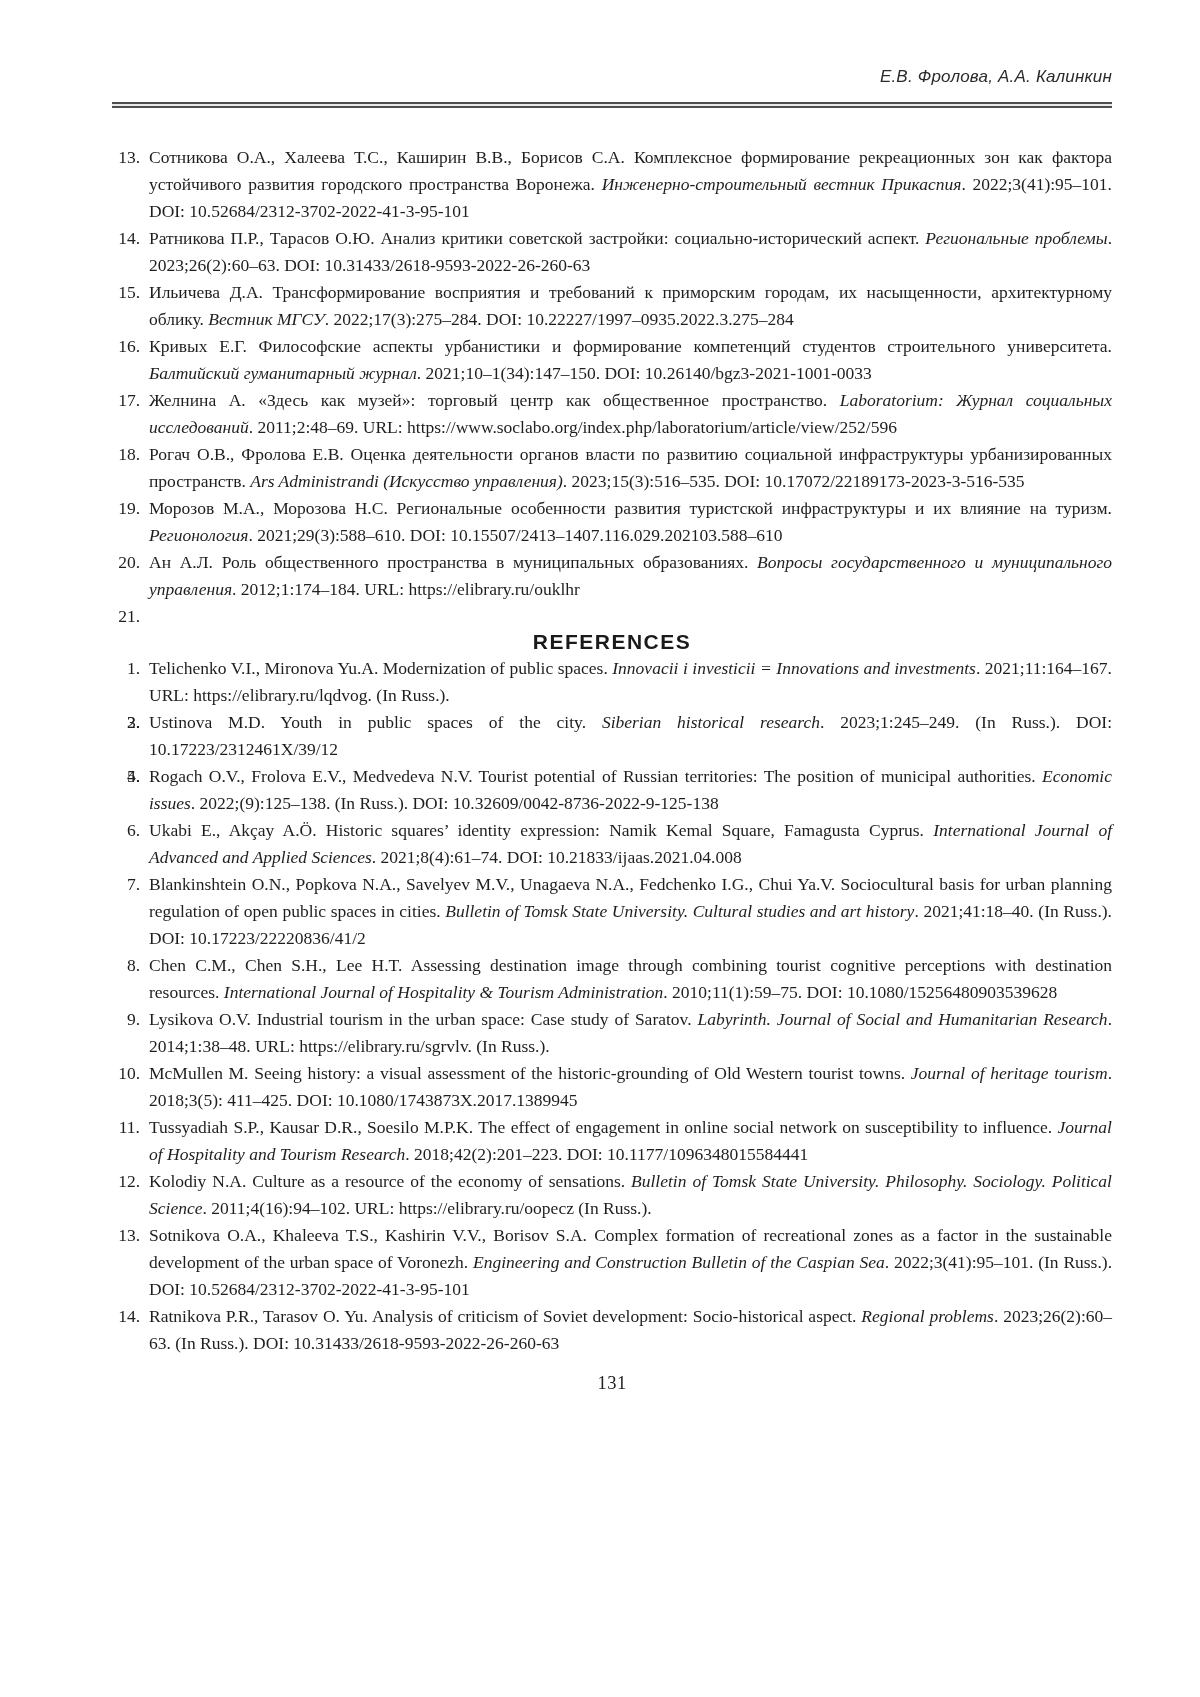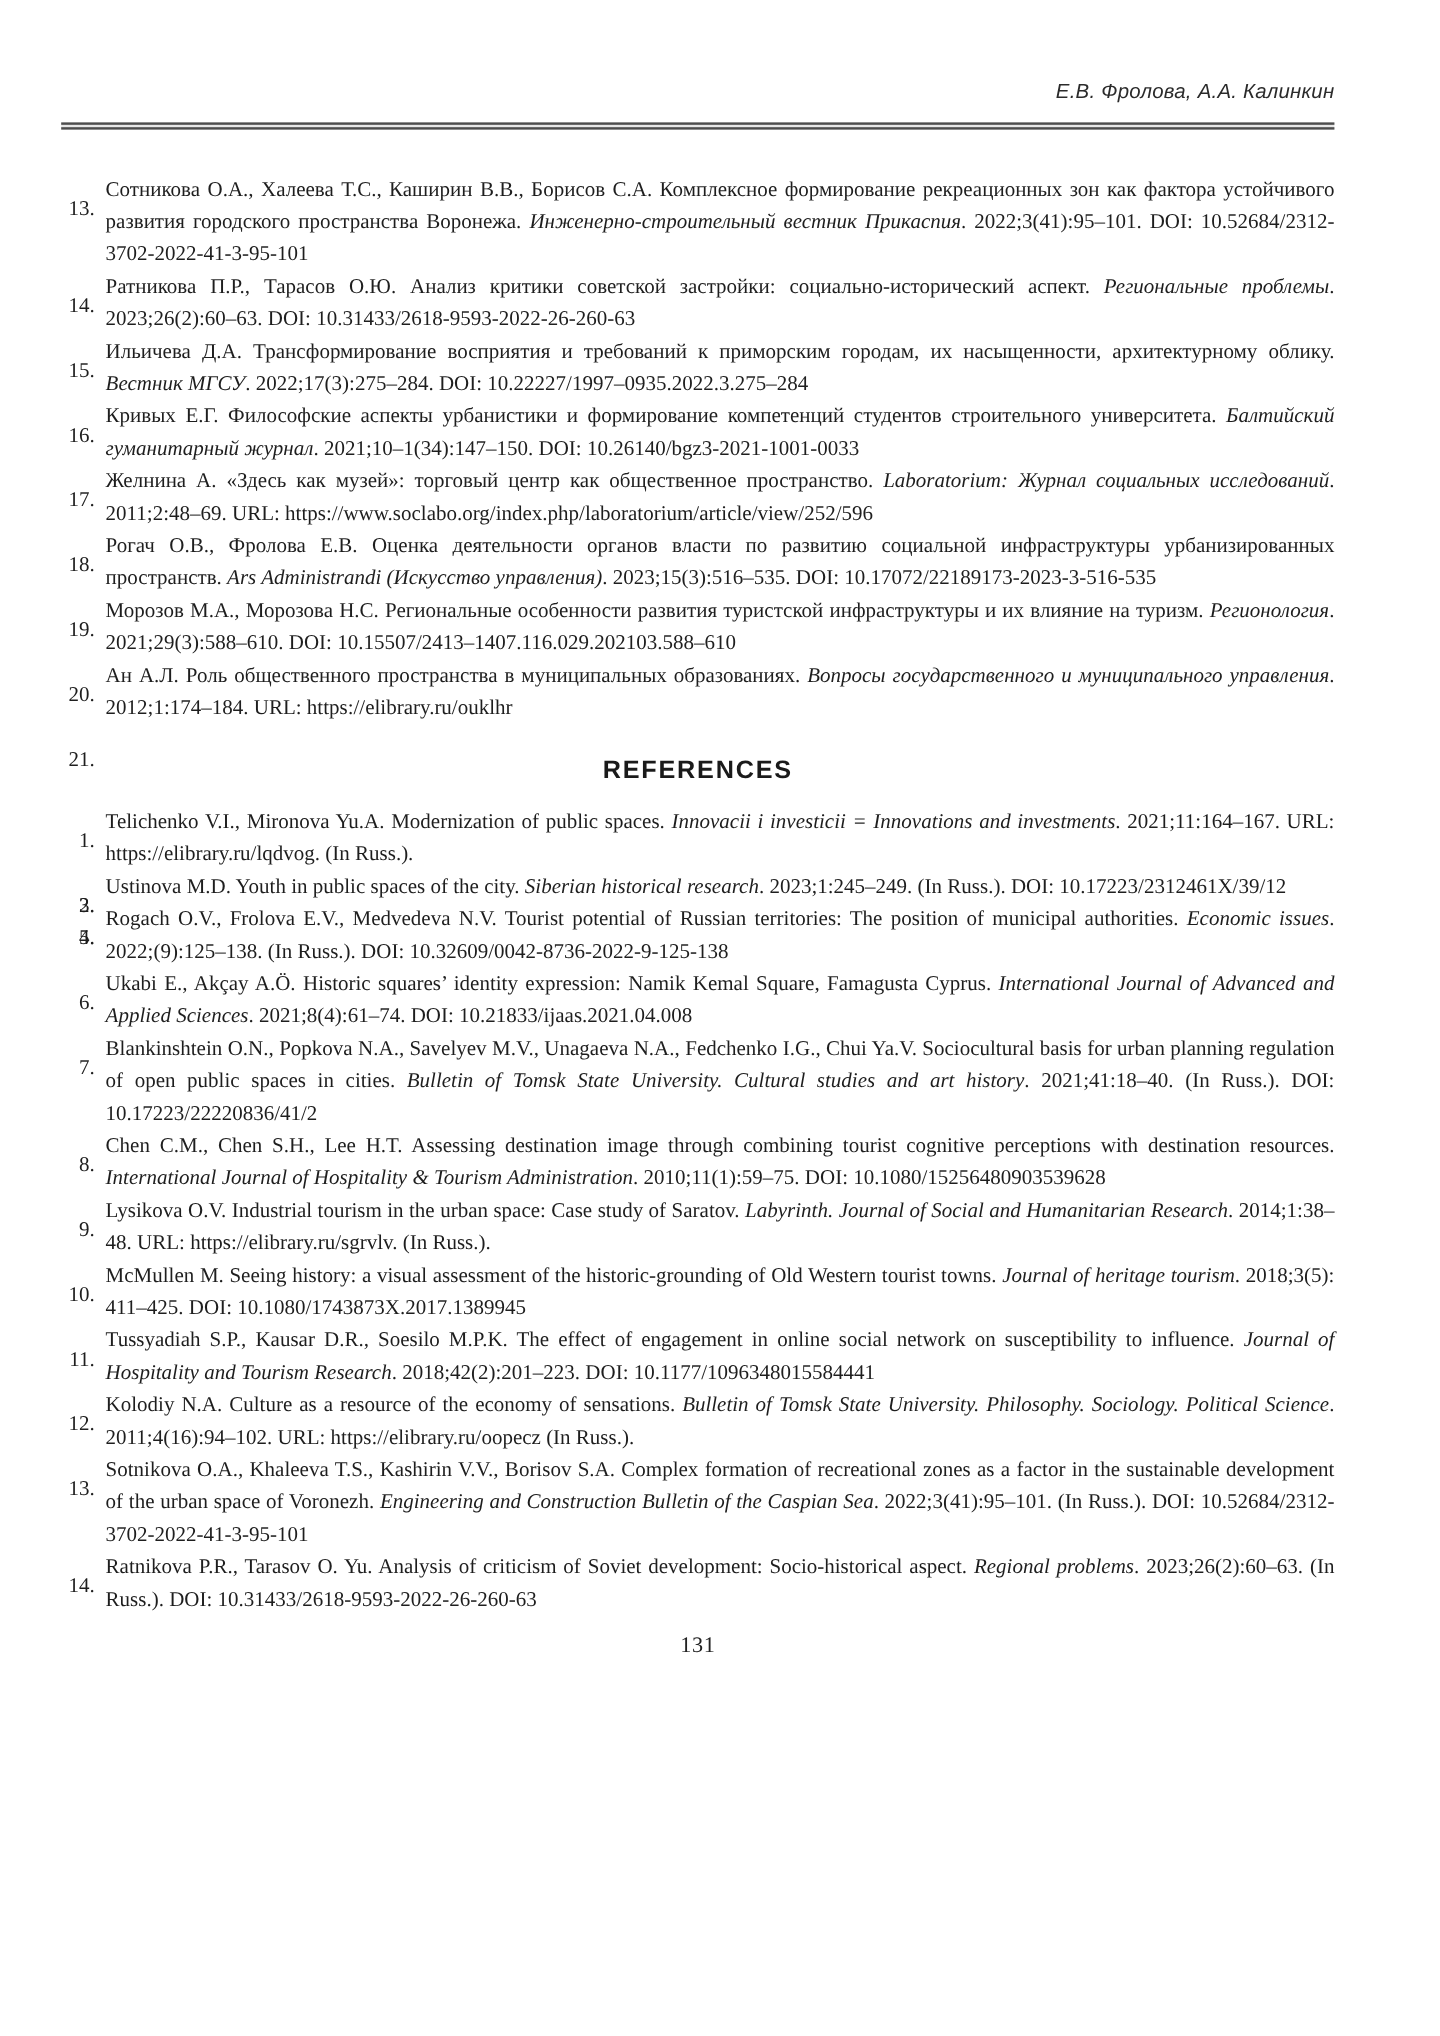--- a/index.html
+++ b/index.html
@@ -9,21 +9,21 @@
     background: #ffffff;
     color: #1e1e1e;
     font-family: "Liberation Serif", "DejaVu Serif", serif;
     position: relative;
     overflow: hidden;
   }
   .page {
     box-sizing: border-box;
     width: 1200px;
     height: 1697px;
-    padding: 66px 88px 0 51px;
+    padding: 66px 88px 0 112px;
   }
   .header-row {
     text-align: right;
     font-family: "Liberation Sans", "DejaVu Sans", sans-serif;
     font-style: italic;
     font-size: 17px;
     line-height: 22px;
     color: #2b2b2b;
     letter-spacing: 0.2px;
   }
@@ -41,28 +41,28 @@
   }
   .ref-list-ru { margin-top: 36px; }
   .ref-list-en { margin-top: 0; }
   .ref-item {
     position: relative;
     padding-left: 37px;
   }
   .ref-num {
     position: absolute;
     left: 0;
-    top: 16px;
+    top: 0;
     width: 28px;
     text-align: right;
     white-space: nowrap;
   }
   .ref-text i { font-style: italic; }
   .refs-heading {
-    margin: 26px 0 16px 0;
+    margin: 26px 0 0 0;
     text-align: center;
     font-family: "Liberation Sans", "DejaVu Sans", sans-serif;
     font-weight: bold;
     font-size: 21px;
     line-height: 26px;
     letter-spacing: 1.5px;
     color: #1a1a1a;
   }
   .page-number {
     margin-top: 16px;

